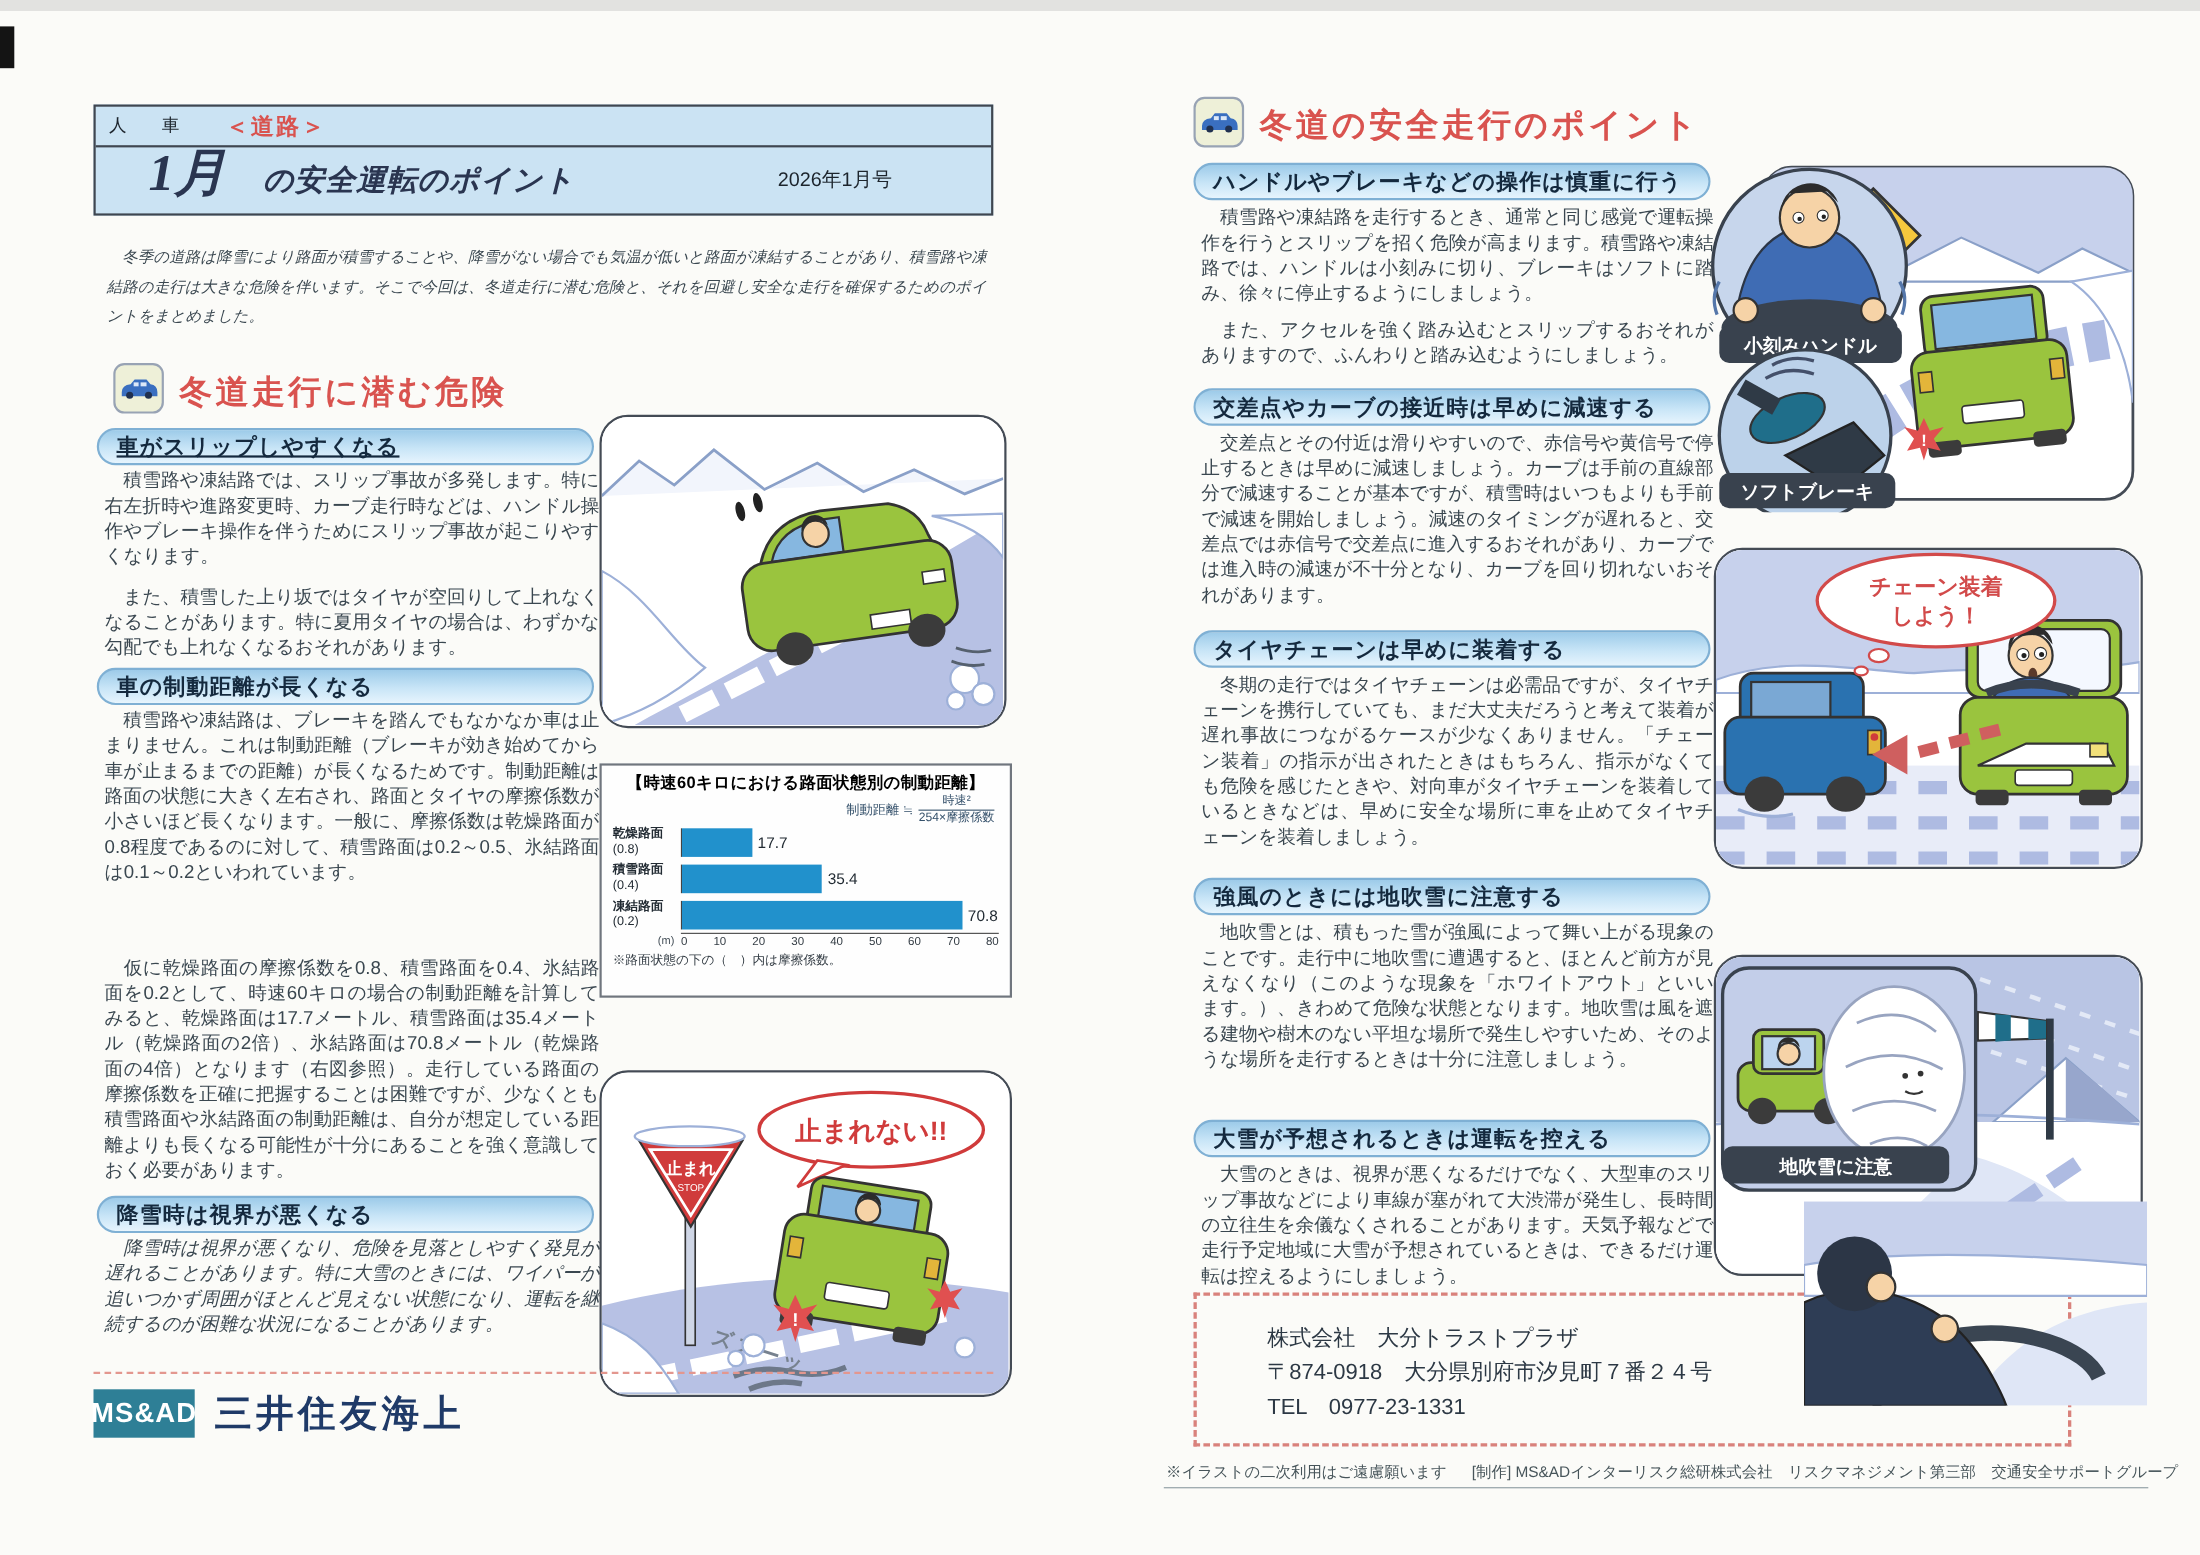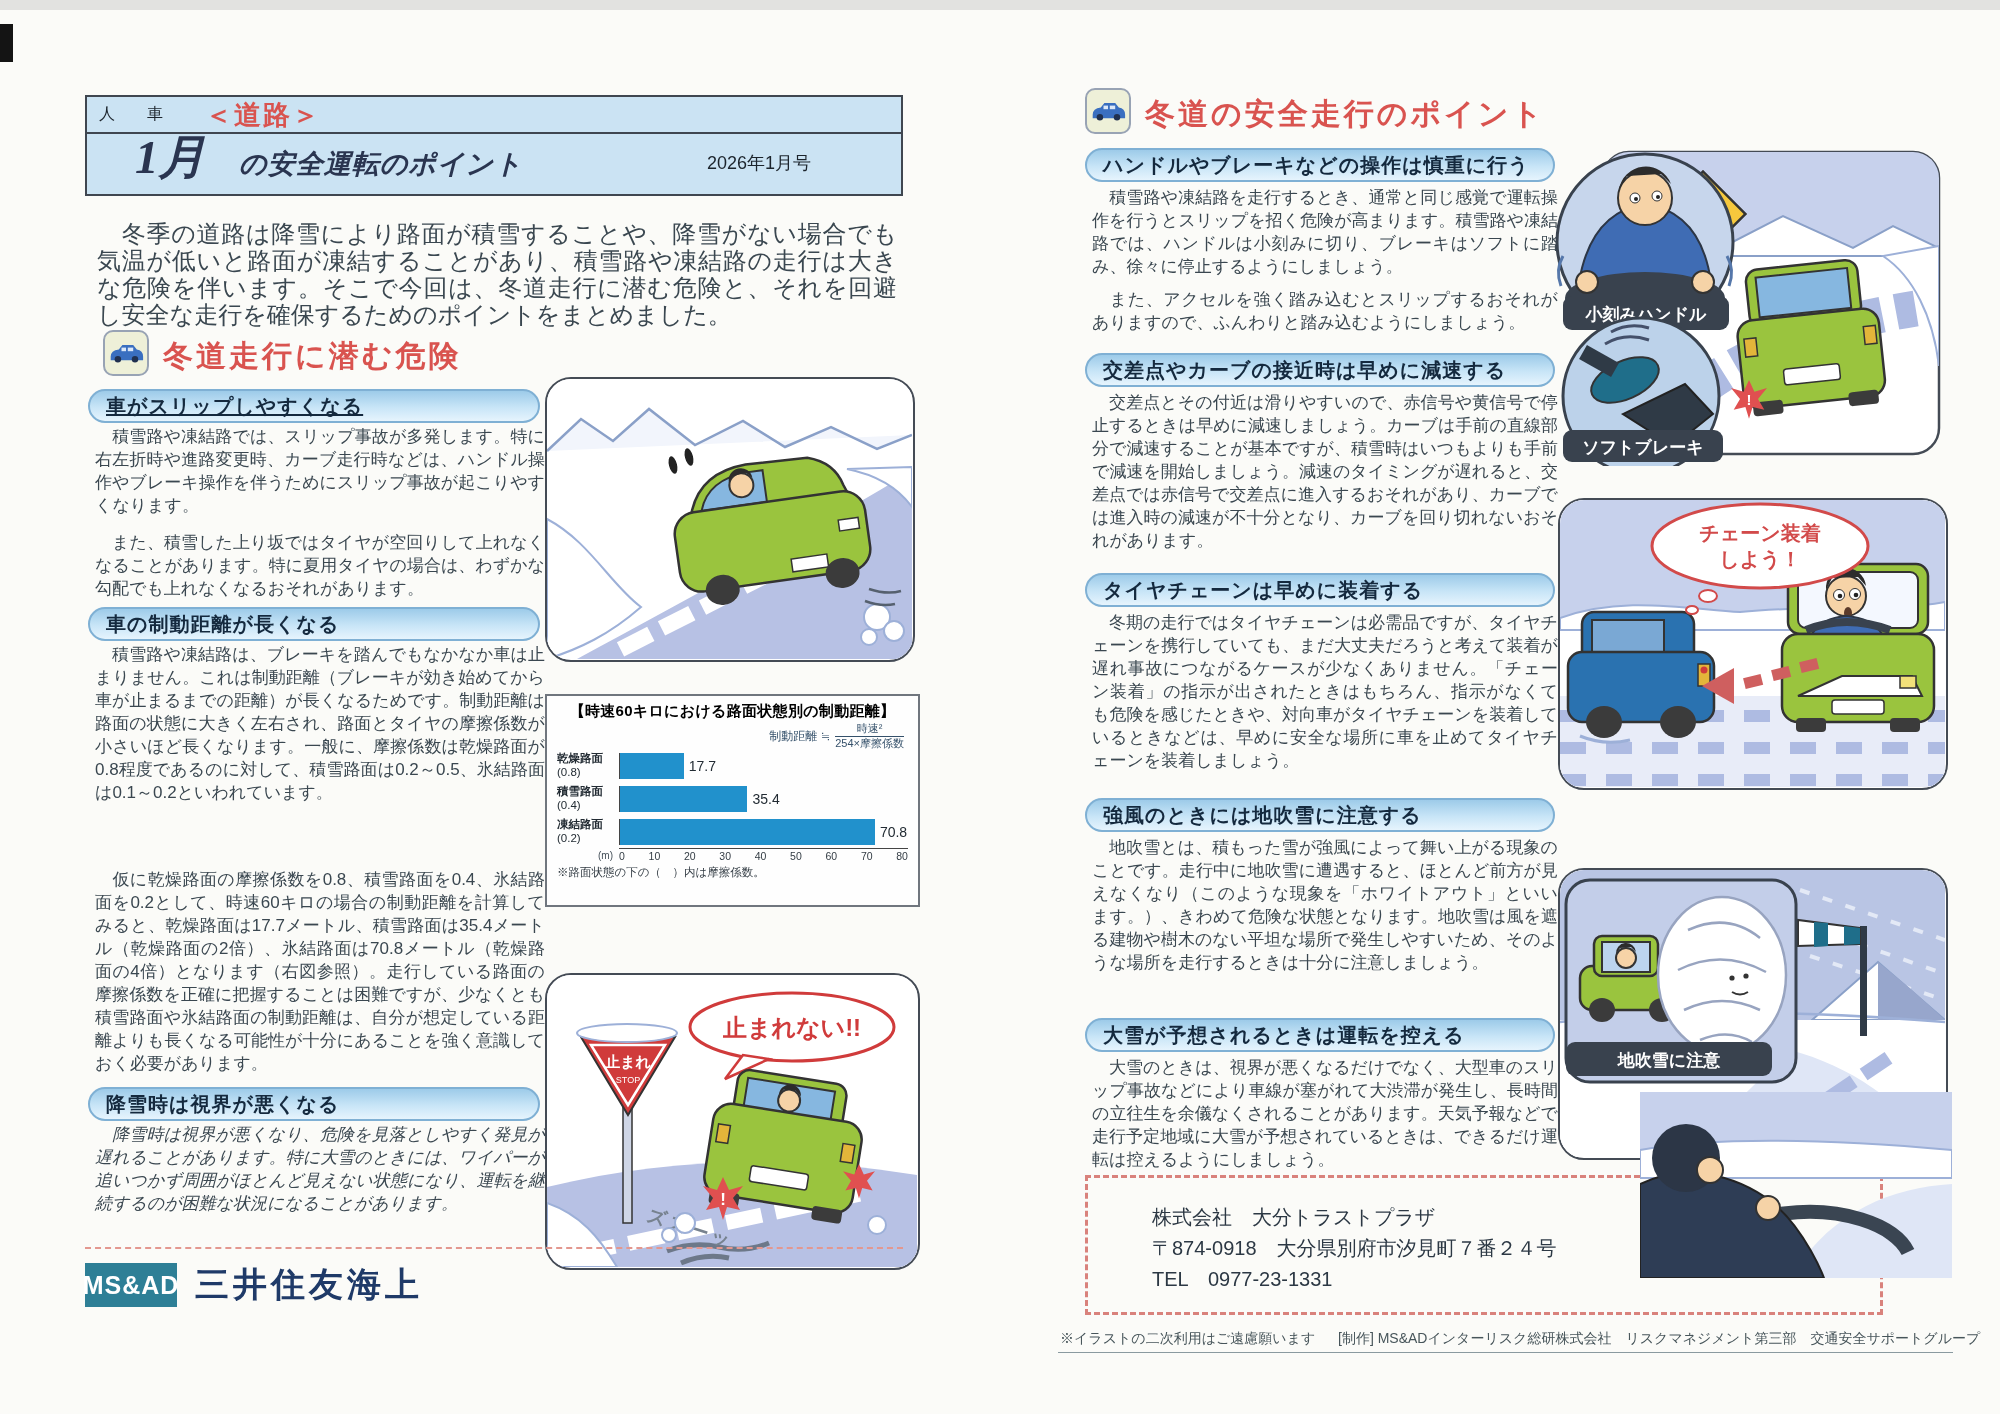--- a/index.html
+++ b/index.html
@@ -11,32 +11,32 @@
   .abs { position:absolute; }
   .scan-topband { left:0; top:0; width:2000px; height:10px; background:#e2e2e0; }
   .scan-corner { left:0; top:24px; width:13px; height:38px; background:#141414; }
 
   
   .masthead { left:85px; top:95px; width:818px; height:101px;
     background:#cbe3f3; border:2px solid #3f4650; }
   .mast-row1 { height:37px; border-bottom:2px solid #3f4650;
     display:flex; align-items:center; padding-left:12px; gap:34px; }
   .mast-cat { font-size:16px; letter-spacing:8px; color:#1c242c; }
-  .mast-road { font-size:27px; font-weight:bold; color:#d9534f; letter-spacing:2px; }
+  .mast-road { font-size:21px; font-weight:bold; color:#d9534f; letter-spacing:2px; }
   .mast-row2 { position:relative; height:58px; }
   .mast-month { position:absolute; left:48px; top:-8px;
     font-family:"Liberation Serif", serif; font-style:italic; font-weight:bold;
     font-size:47px; color:#2a3550; }
   .mast-rest { position:absolute; left:152px; top:12px;
     font-family:"Liberation Serif", serif; font-style:italic; font-weight:bold;
     font-size:27px; color:#2a3550; letter-spacing:1px; }
   .mast-issue { position:absolute; left:620px; top:17px; font-size:18px; color:#1c242c; }
 
   
-  .intro { left:97px; top:220px; width:800px; font-size:24px; line-height:27px; text-align:justify; }
+  .intro { left:97px; top:220px; width:800px; font-size:14px; line-height:27px; text-align:justify;font-style:italic; }
   .bodyp { font-size:17px; line-height:23px; text-align:justify; color:#3a4750; }
 
   .caricon { width:46px; height:46px; background:#eef0d8; border:2px solid #98a3b4;
     border-radius:10px; display:flex; align-items:center; justify-content:center; }
   .secttl { font-size:30px; font-weight:bold; color:#d9534f; letter-spacing:3px; white-space:nowrap; }
 
   .pill { height:34px; background:linear-gradient(180deg,#9dcbe9 0%,#c8e5f7 55%,#e6f4fd 100%);
     border:2px solid #7fb0d4; border-radius:17px; font-weight:bold; font-size:20px;
     color:#14293e; display:flex; align-items:center; padding:0 16px; letter-spacing:1px; white-space:nowrap; }
 

